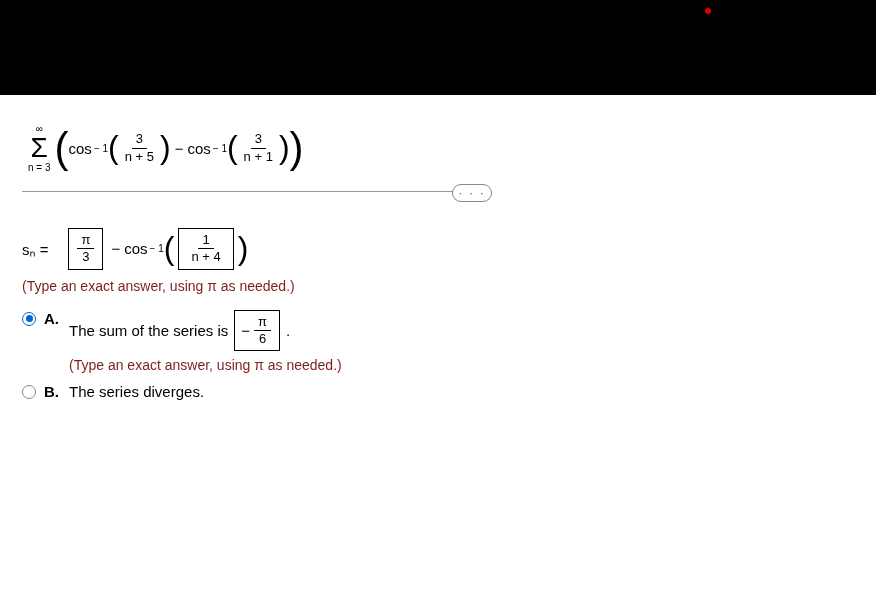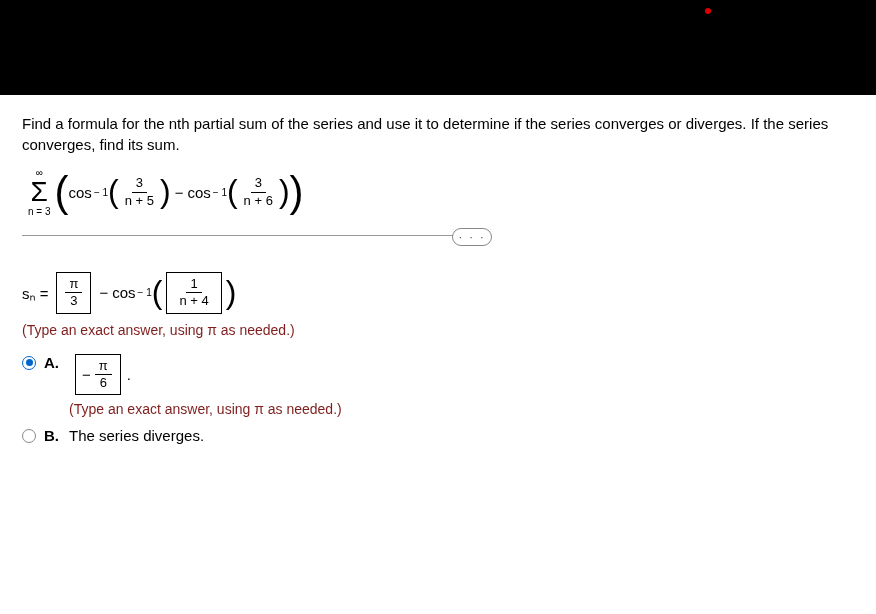--- a/index.html
+++ b/index.html
@@ -181,21 +181,20 @@
   </style>
 </head>
 <body>
 
 <div class="black-bar">
   <div class="red-dot"></div>
 </div>
 
 <div class="content">
 
-  <div class="question-text">Find a formula for the nth partial sum of the series and use it to determine if the series converges or diverges. If the series converges, find its sum.</div>
 
   <div class="series-expr">
     <span class="sigma-block">
       <span>∞</span>
       <span class="sigma-sym">Σ</span>
       <span>n = 3</span>
     </span>
     <span class="paren-large">(</span>
     <span class="expr-mid">
       <span>cos</span>
@@ -205,32 +204,32 @@
         <span class="frac-num">3</span>
         <span class="frac-den">n + 5</span>
       </span>
       <span class="paren-med">)</span>
       <span class="minus">−</span>
       <span>cos</span>
       <span class="sup">− 1</span>
       <span class="paren-med">(</span>
       <span class="frac">
         <span class="frac-num">3</span>
-        <span class="frac-den">n + 6</span>
+        <span class="frac-den">n + 1</span>
       </span>
       <span class="paren-med">)</span>
     </span>
     <span class="paren-large">)</span>
   </div>
 
   <hr class="divider">
   <div class="ellipsis-pill">· · ·</div>
 
   <div class="sn-line">
-    <span style="margin-right:4px;">sₙ =</span>
+    <span style="margin-right:16px;">sₙ =</span>
     <span class="answer-box">
       <span class="frac">
         <span class="frac-num">π</span>
         <span class="frac-den">3</span>
       </span>
     </span>
     <span class="minus">−</span>
     <span>cos</span>
     <span class="sup">− 1</span>
     <span class="paren-med">(</span>
@@ -244,20 +243,21 @@
   </div>
 
   <div class="instruction">(Type an exact answer, using π as needed.)</div>
 
 
   <div class="choice-row">
     <div class="radio selected"></div>
     <div class="choice-label">A.</div>
     <div class="choice-body">
       <div class="sum-line">
+        <span>The sum of the series is</span>
         <span class="answer-box" style="margin-left:6px;">
           <span style="margin-right:2px;">−</span>
           <span class="frac">
             <span class="frac-num">π</span>
             <span class="frac-den">6</span>
           </span>
         </span>
         <span style="margin-left:2px;">.</span>
       </div>
       <div class="instruction" style="margin-bottom:0;">(Type an exact answer, using π as needed.)</div>

